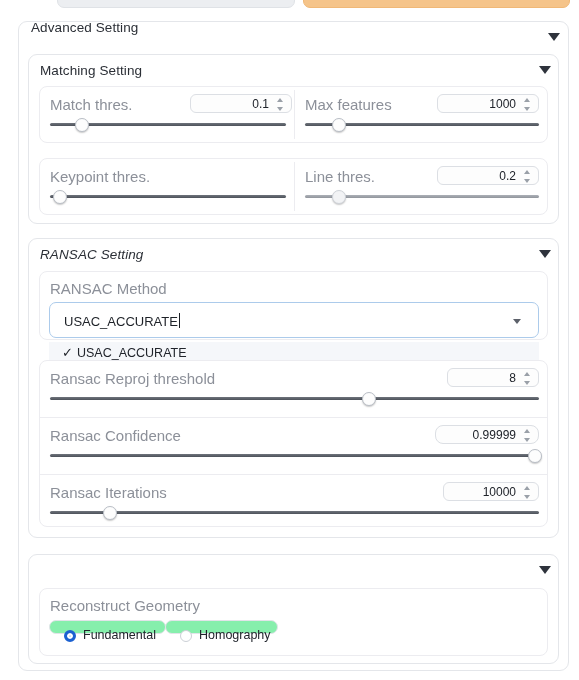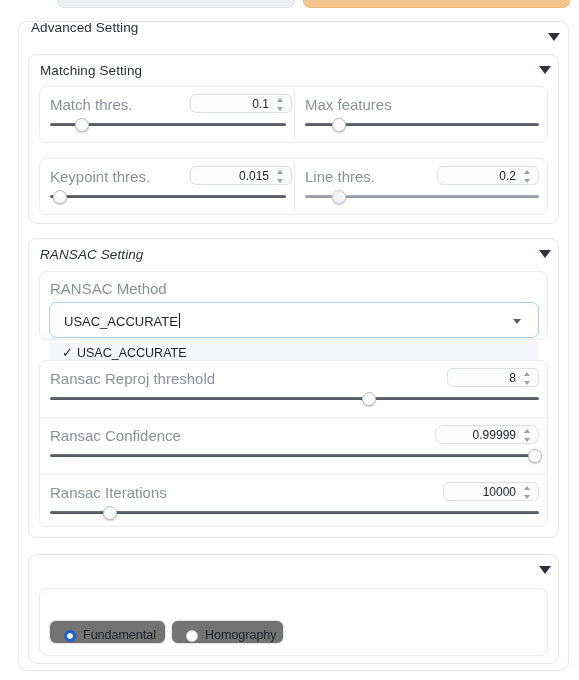--- a/index.html
+++ b/index.html
@@ -239,28 +239,28 @@
   
   #geometry { left: 28px; top: 554px; width: 531px; height: 110px; }
   #geometry-title { left: 40px; top: 563px; }
   #geometry-tri { left: 539px; top: 566px; }
   #geo-box { left: 39px; top: 588px; width: 509px; height: 68px; }
   #geo-label { left: 50px; top: 597px; }
 
   .radio-pill {
     position: absolute;
     top: 620px;
-    height: 24px;
-    box-sizing: border-box;
-    background: #737373;
+    height: 14px;
+    box-sizing: border-box;
+    background: #86efac;
     border: 1px solid #e2e4e9;
     border-radius: 7px;
   }
   #pill-fund { left: 49px; width: 117px; }
-  #pill-homo { left: 171px; width: 113px; }
+  #pill-homo { left: 165px; width: 113px; }
   .radio-pill .dot {
     position: absolute;
     left: 14px;
     top: 9px;
     width: 12px;
     height: 12px;
     border-radius: 50%;
     box-sizing: border-box;
   }
   .radio-pill .dot.on {
@@ -310,33 +310,33 @@
         <i class="up"></i>
         <i class="dn"></i>
       </span>
   </div>
   <div class="slider" style="left:50px; top:118px; width:236px;">
     <div class="track"></div>
     <div class="thumb" style="left:13%;"></div>
   </div>
 
   <div class="field-label" style="left:305px; top:96px;">Max features</div>
+  <div class="numinput" style="left:437px; top:94px; width:102px;">
+    <span class="val">1000</span>
+    <span class="spin">
+        <i class="up"></i>
+        <i class="dn"></i>
+      </span>
+  </div>
   <div class="slider" style="left:305px; top:118px; width:234px;">
     <div class="track"></div>
     <div class="thumb" style="left:14%;"></div>
   </div>
 
   <div class="field-label" style="left:50px; top:168px;">Keypoint thres.</div>
-  <div class="numinput" style="left:190px; top:166px; width:102px;">
-    <span class="val">0.015</span>
-    <span class="spin">
-        <i class="up"></i>
-        <i class="dn"></i>
-      </span>
-  </div>
   <div class="slider" style="left:50px; top:190px; width:236px;">
     <div class="track"></div>
     <div class="thumb" style="left:4%;"></div>
   </div>
 
   <div class="field-label" style="left:305px; top:168px;">Line thres.</div>
   <div class="numinput" style="left:437px; top:166px; width:102px;">
     <span class="val">0.2</span>
     <span class="spin">
         <i class="up"></i>
@@ -405,20 +405,21 @@
   </div>
   <div class="slider" style="left:50px; top:506px; width:489px;">
     <div class="track"></div>
     <div class="thumb" style="left:12%;"></div>
   </div>
 
   <div class="card" id="geometry"></div>
   <div class="tri" id="geometry-tri"></div>
 
   <div class="mbox" id="geo-box"></div>
+  <div class="field-label" id="geo-label">Reconstruct Geometry</div>
 
   <div class="radio-pill" id="pill-fund">
     <span class="dot on"></span>
     <span class="rlabel">Fundamental</span>
   </div>
   <div class="radio-pill" id="pill-homo">
     <span class="dot off"></span>
     <span class="rlabel">Homography</span>
   </div>
 

